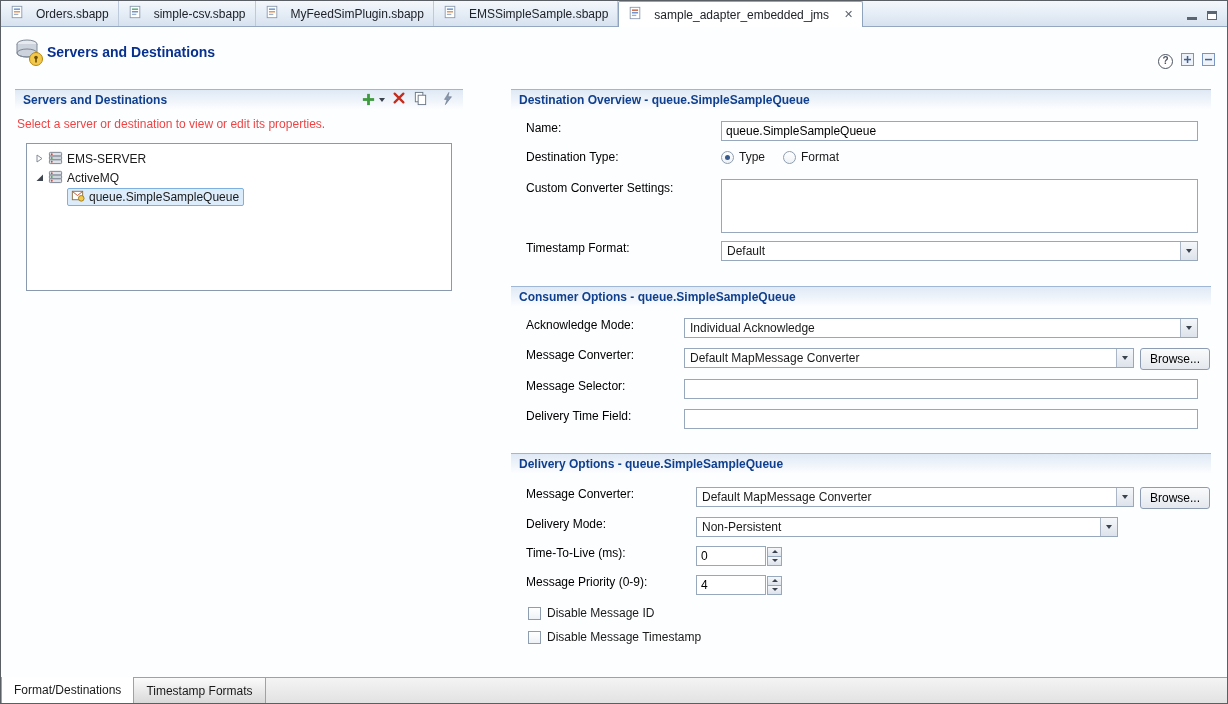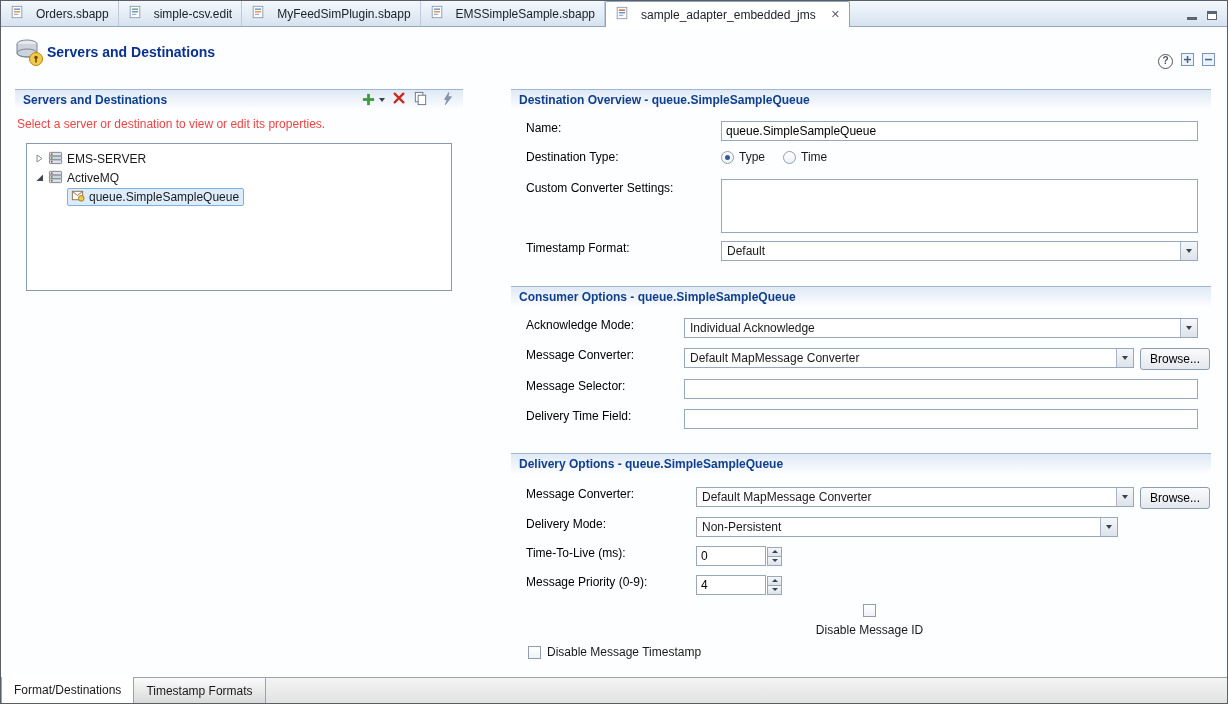--- a/index.html
+++ b/index.html
@@ -141,21 +141,21 @@
           </svg></span>
       <span>Orders.sbapp</span>
     </div>
     <div class="etab">
       <span><svg width="14" height="14" viewBox="0 0 16 16">
             <rect x="2.5" y="1.5" width="11" height="13" fill="#fff" stroke="#8898ac"></rect>
             <rect x="4.5" y="4" width="7" height="1.5" fill="#48a06a"></rect>
             <rect x="4.5" y="7" width="7" height="1.5" fill="#5b87c6"></rect>
             <rect x="4.5" y="10" width="5" height="1.5" fill="#9ab0cc"></rect>
           </svg></span>
-      <span>simple-csv.edit</span>
+      <span>simple-csv.sbapp</span>
     </div>
     <div class="etab">
       <span><svg width="14" height="14" viewBox="0 0 16 16">
             <rect x="2.5" y="1.5" width="11" height="13" fill="#fff" stroke="#8898ac"></rect>
             <rect x="4.5" y="4" width="7" height="1.5" fill="#5b87c6"></rect>
             <rect x="4.5" y="7" width="7" height="1.5" fill="#e08a3c"></rect>
             <rect x="4.5" y="10" width="5" height="1.5" fill="#9ab0cc"></rect>
           </svg></span>
       <span>MyFeedSimPlugin.sbapp</span>
     </div>
@@ -293,21 +293,21 @@
         </div>
         <div class="frow">
           <span class="lbl">Destination Type:</span>
           <span class="radio-group">
             <span class="radio-item">
               <span class="radio checked"></span>
               <span>Type</span>
             </span>
             <span class="radio-item">
               <span class="radio"></span>
-              <span>Time</span>
+              <span>Format</span>
             </span>
           </span>
         </div>
         <div class="frow top">
           <span class="lbl pad-top">Custom Converter Settings:</span>
           <textarea class="txt-area" style="width: 477px;"></textarea>
         </div>
         <div class="frow" style="margin-top:3px;">
           <span class="lbl">Timestamp Format:</span>
           <span class="combo" style="width:477px;">
@@ -400,21 +400,21 @@
             <span class="spin-btns">
               <span class="spin-btn">
                   <span class="caret-up"></span>
                 </span>
               <span class="spin-btn">
                   <span class="caret-dn"></span>
                 </span>
             </span>
           </span>
         </div>
-        <div class="check-row" style="margin-top:6px;flex-direction:column;">
+        <div class="check-row" style="margin-top:6px;">
           <span class="checkbox"></span>
           <span>Disable Message ID</span>
         </div>
         <div class="check-row">
           <span class="checkbox"></span>
           <span>Disable Message Timestamp</span>
         </div>
       </div>
     </div>
   </div>

